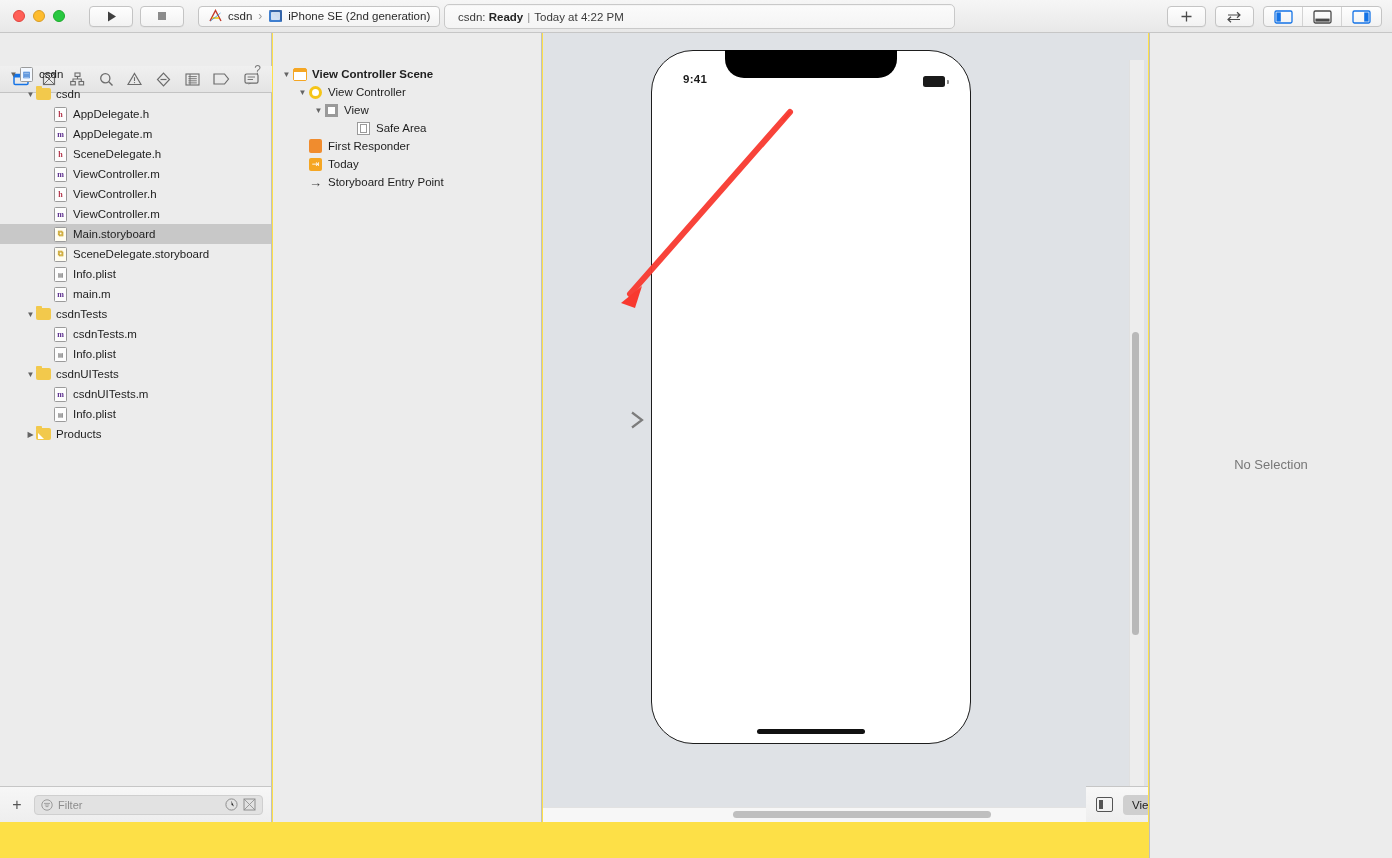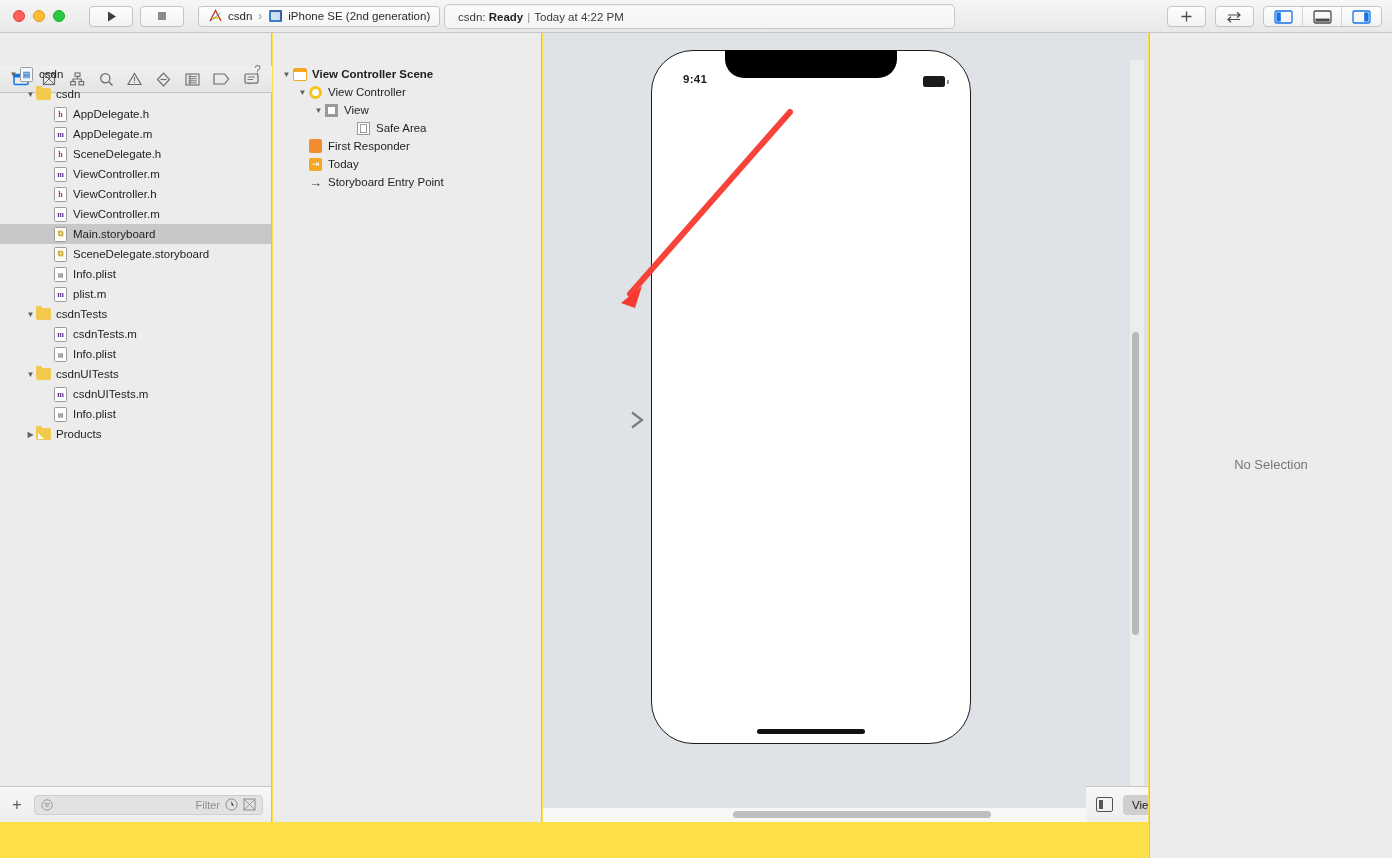--- a/index.html
+++ b/index.html
@@ -257,21 +257,21 @@
   #nav-bot { left: 0; width: 272px; padding: 0 8px; gap: 8px; border-right: 1px solid #bfbfbf; }
   #outline-bot { left: 273px; width: 269px; padding: 0 8px; border-right: 1px solid #bfbfbf; }
   #canvas-bot { left: 543px; width: 606px; padding: 0 10px; gap: 10px; }
   .filter {
     flex: 1; height: 20px; border-radius: 4px;
     background: #e2e2e2; border: 1px solid #cfcfcf;
     display: flex; align-items: center; padding: 0 6px; gap: 5px;
     font-size: 11px; color: #8d8d8d;
   }
   .filter.light { background: #ededed; border-color: #d8d8d8; }
-  .filter .grow { flex: 1; text-align: right; }
+  .filter .grow { flex: 1; }
   .plus-btn { font-size: 16px; color: #555; width: 18px; text-align: center; }
   .viewas {
     height: 20px; background: #cfcfcf; border-radius: 4px;
     display: flex; align-items: center; padding: 0 9px;
     font-size: 11.5px; color: #1c1c1c; white-space: nowrap;
   }
   .doc-toggle {
     width: 17px; height: 15px; border: 1.3px solid #545454; border-radius: 2px;
     position: relative;
   }
@@ -501,21 +501,21 @@
           <span class="ficon">
             <span class="doc plist">▤</span>
           </span>
           <span>Info.plist</span>
         </div>
         <div class="row" style="padding-left: 42px;">
           <span class="tri"></span>
           <span class="ficon">
             <span class="doc m">m</span>
           </span>
-          <span>plist.m</span>
+          <span>main.m</span>
         </div>
         <div class="row" style="padding-left: 25px;">
           <span class="tri">▼</span>
           <span class="ficon">
             <span class="folder"></span>
           </span>
           <span>csdnTests</span>
         </div>
         <div class="row" style="padding-left: 42px;">
           <span class="tri"></span>

